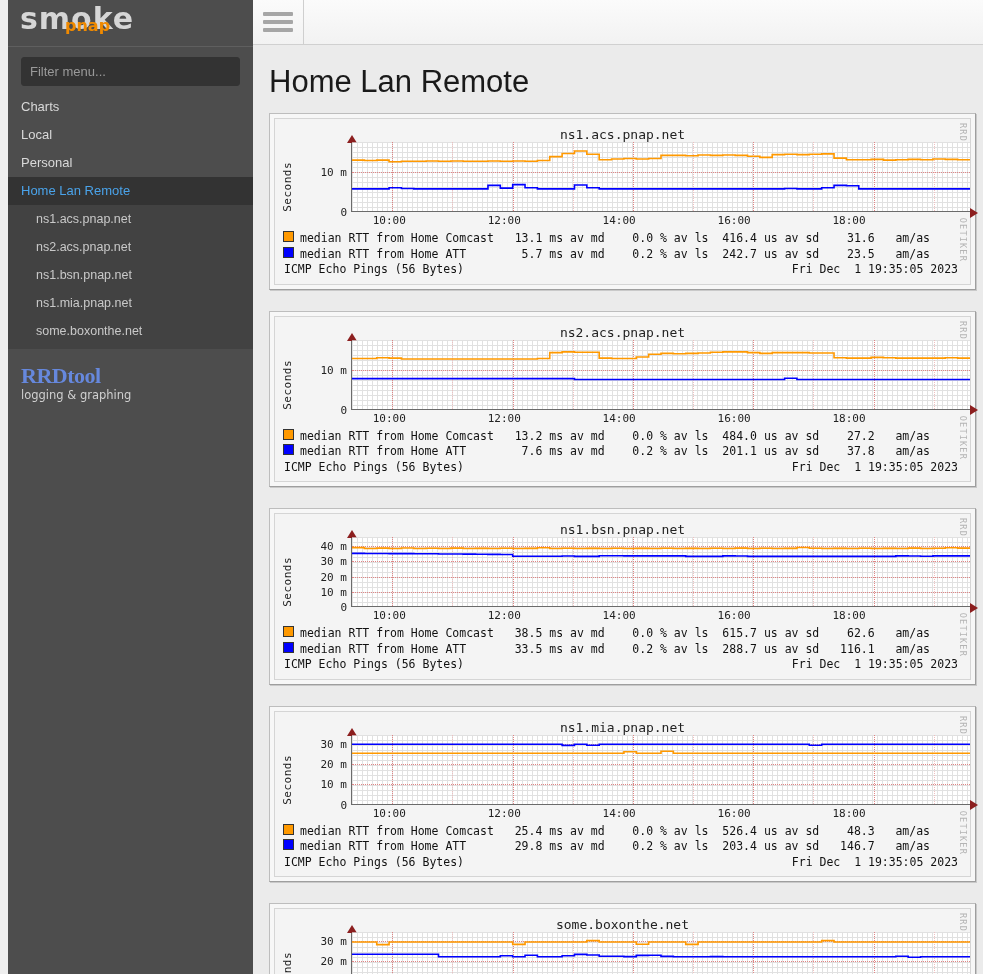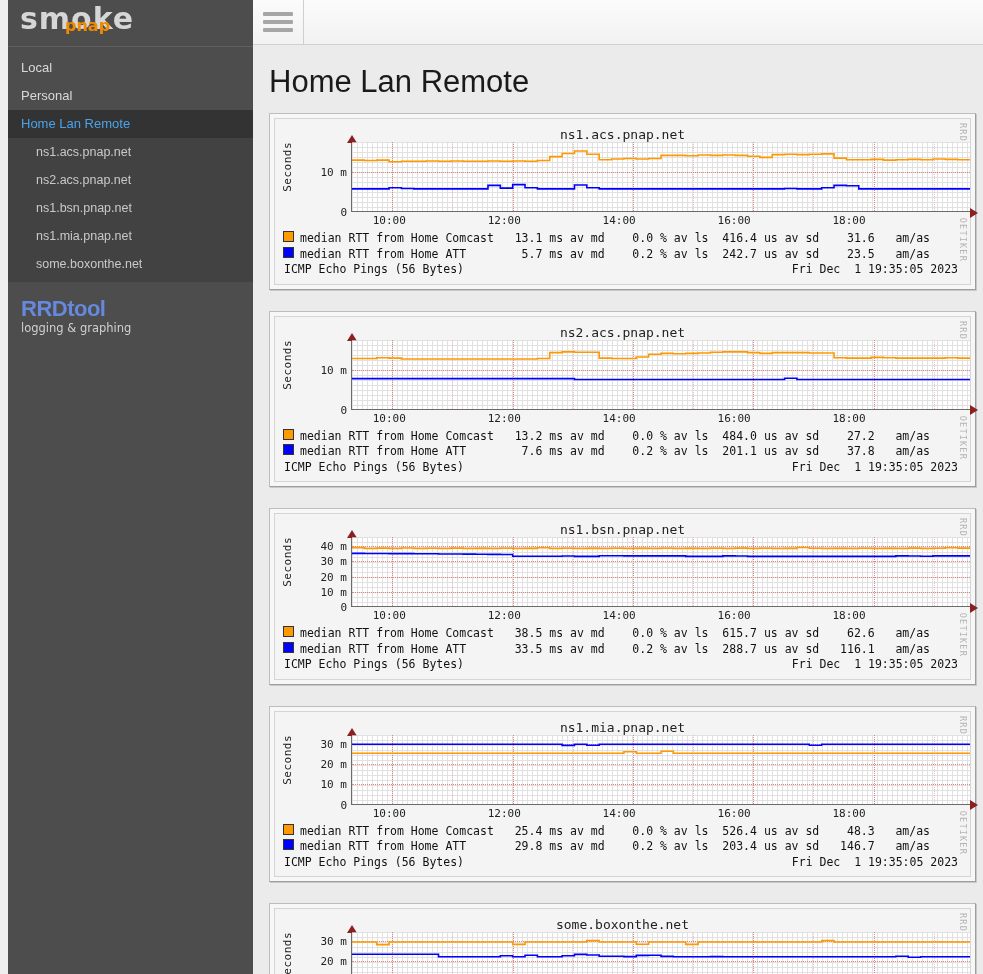--- a/index.html
+++ b/index.html
@@ -80,21 +80,21 @@
     display: block;
     padding: 7px 13px 7px 28px;
     font-size: 12.5px;
     color: #c9c9c9;
     text-decoration: none;
     line-height: 14px;
     cursor: pointer;
   }
   .rrd-logo { padding: 16px 0 0 13px; }
   .rrd-title {
-    font-family: Liberation Sans, sans-serif;
+    font-family: Liberation Serif, serif;
     font-size: 22px;
     font-weight: bold;
     color: #6688dd;
     line-height: 22px;
     letter-spacing: -0.5px;
   }
   .rrd-sub {
     font-family: "DejaVu Sans", sans-serif;
     font-size: 11.5px;
     color: #d0d0d0;
@@ -184,21 +184,21 @@
     writing-mode: vertical-rl;
     text-orientation: mixed;
     font-family: "DejaVu Sans Mono", monospace;
     font-size: 8.5px;
     color: #b4b4b4;
     letter-spacing: 1.2px;
     height: 132px;
     white-space: nowrap;
   }
 
-  .plot-row { display: flex; align-items: flex-start; padding-left: 6px; }
+  .plot-row { display: flex; align-items: flex-end; padding-left: 6px; }
   .ylabel {
     writing-mode: vertical-rl;
     transform: rotate(180deg);
     font-family: "DejaVu Sans Mono", monospace;
     font-size: 11px;
     color: #222;
     text-align: center;
     width: 16px;
     margin-right: 2px;
     letter-spacing: 0.5px;
@@ -308,22 +308,26 @@
 <body>
 
 <div class="app">
 
   <div class="sidebar">
     <div class="logo-area">
       <span class="logo-smoke">smoke</span>
       <span class="logo-ping">pnap</span>
     </div>
 
+    <div class="filter-wrap">
+      <input class="filter-input" type="text" placeholder="Filter menu..." style="">
+    </div>
 
     <div class="menu">
+      <a class="menu-item" href="#">Charts</a>
       <a class="menu-item" href="#">Local</a>
       <a class="menu-item" href="#">Personal</a>
       <a class="menu-item active" href="#">Home Lan Remote</a>
 
       <div class="submenu">
         <a class="submenu-item" href="#">ns1.acs.pnap.net</a>
         <a class="submenu-item" href="#">ns2.acs.pnap.net</a>
         <a class="submenu-item" href="#">ns1.bsn.pnap.net</a>
         <a class="submenu-item" href="#">ns1.mia.pnap.net</a>
         <a class="submenu-item" href="#">some.boxonthe.net</a>

